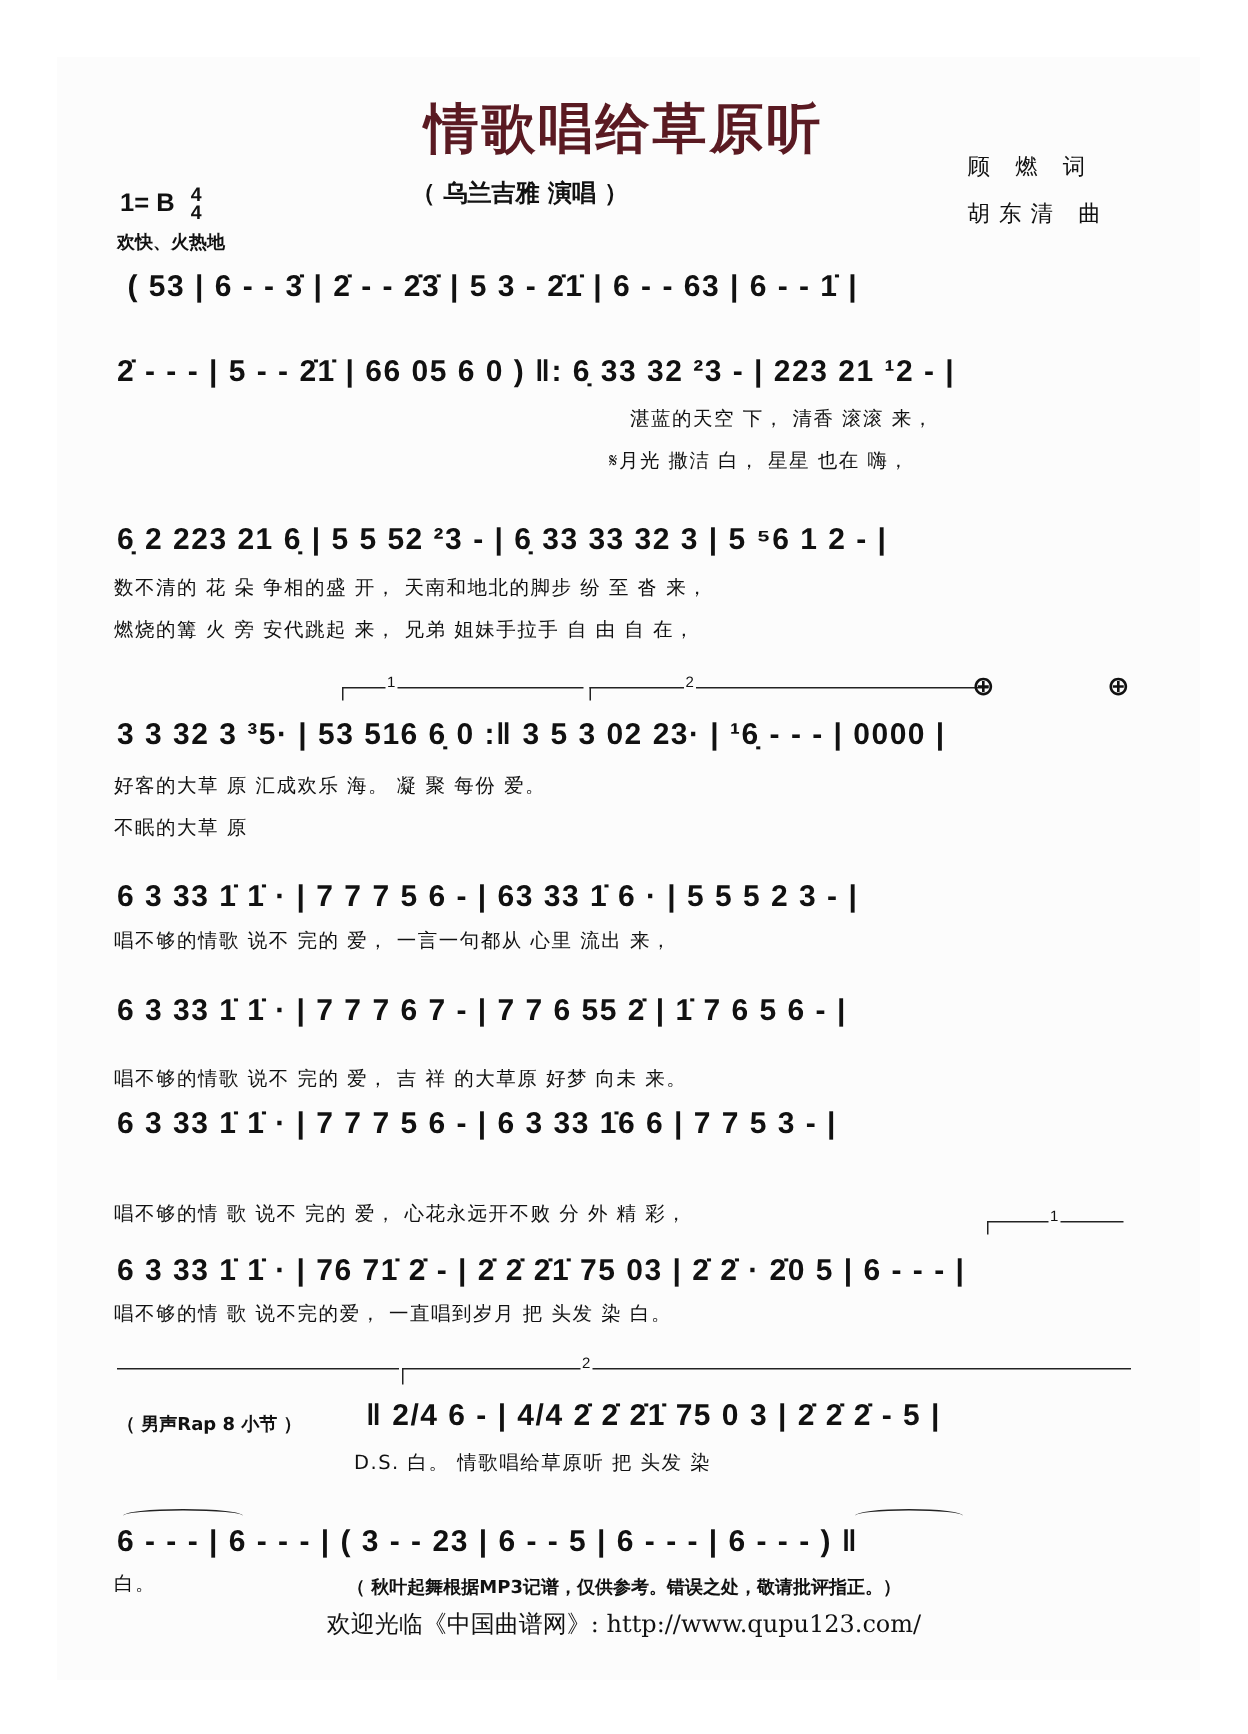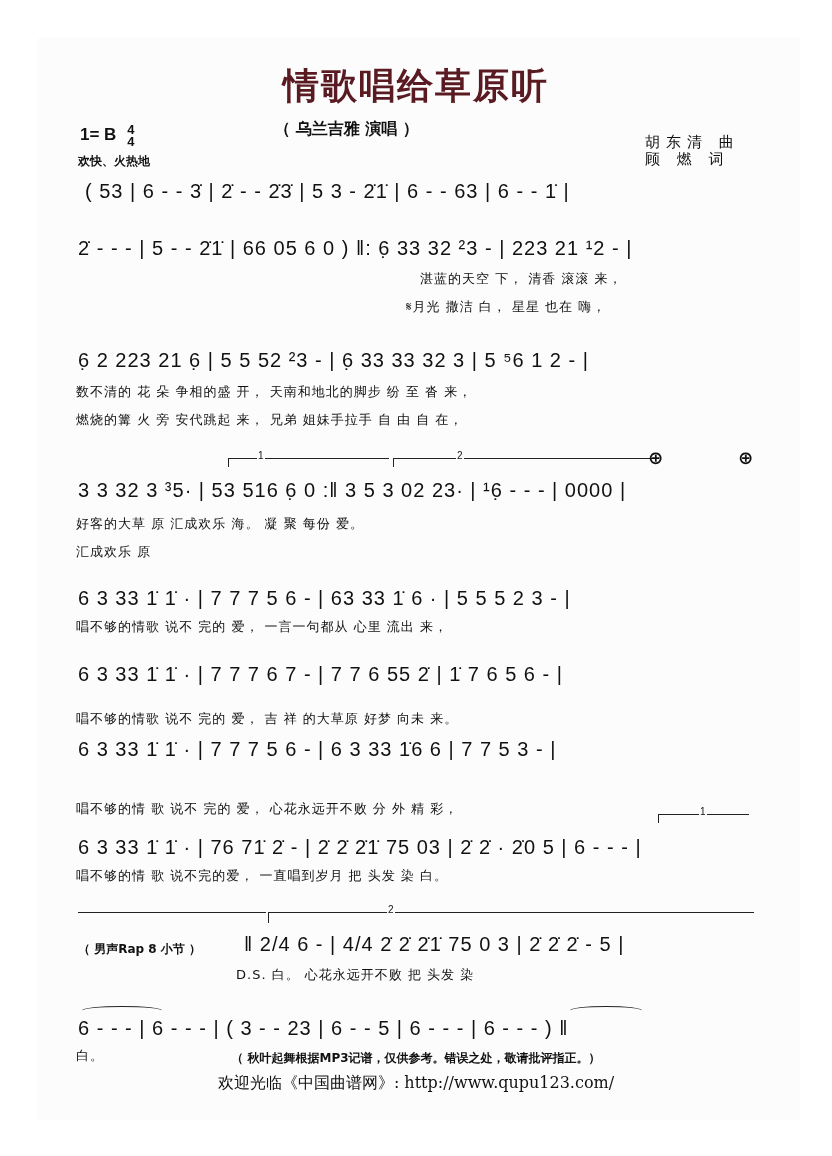--- a/index.html
+++ b/index.html
@@ -8,38 +8,38 @@
   .sheet { position:absolute; left:38px; top:38px; width:762px; height:1082px; background:#fcfcfc; }
   .abs { position:absolute; white-space:nowrap; }
   .title { left:0; width:832px; top:62px; text-align:center; font-size:36px; font-weight:bold;
            color:#5a1a22; letter-spacing:2px; font-family:"DejaVu Sans",sans-serif; }
   .subtitle { left:0; width:693px; top:119px; text-align:center; font-size:16px; font-weight:bold;
               font-family:"DejaVu Sans",sans-serif; }
   .credit { font-size:15px; font-family:"DejaVu Serif",serif; letter-spacing:6px; }
   .key { font-size:17px; font-weight:bold; left:80px; top:124px; }
   .frac { display:inline-block; vertical-align:middle; text-align:center; font-size:13px; line-height:12px; margin-left:6px; }
   .tempo { left:78px; top:153px; font-size:12px; font-weight:bold; font-family:Liberation Mono, monospace; }
-  .notes { font-size:20px; font-weight:normal; letter-spacing:1px; font-family:"Liberation Sans",sans-serif;text-align:right; }
+  .notes { font-size:20px; font-weight:bold; letter-spacing:1px; font-family:"Liberation Sans",sans-serif;text-align:right; }
   .lyr { font-size:13px; font-family:"DejaVu Sans",sans-serif; letter-spacing:1px; }
   .bracket { position:absolute; border-top:1.5px solid #222; }
   .bracket .lbl { position:absolute; top:-9px; font-size:10px; background:#fcfcfc; padding:0 1px; }
   .coda { position:absolute; font-size:18px; font-weight:bold; }
   .note-small { font-size:12px; font-weight:bold; font-family:"DejaVu Sans",sans-serif; }
   .footer { left:0; width:832px; text-align:center; font-size:16px; font-family:"DejaVu Serif",serif; top:1073px; }
   .remark { left:0; width:832px; text-align:center; font-size:12px; font-weight:bold; top:1050px; font-family:"DejaVu Sans",sans-serif;}
   .tie { position:absolute; border-top:1.5px solid #222; border-radius:50% 50% 0 0; height:8px; }
 </style>
 </head>
 <body>
 
 <div class="sheet"></div>
 
 <div class="abs title">情歌唱给草原听</div>
 <div class="abs subtitle">（ 乌兰吉雅  演唱 ）</div>
-<div class="abs credit" style="left:645px; top:102px;margin-top:48px;">顾 燃 词</div>
+<div class="abs credit" style="left:645px; top:102px;">顾 燃 词</div>
 <div class="abs credit" style="left:645px; top:133px;">胡东清 曲</div>
 <div class="abs key">
   <span>1= B</span>
   <span class="frac">
     <span>4</span><br>
     <span>4</span>
   </span>
 </div>
 <div class="abs tempo">欢快、火热地</div>
 
@@ -56,21 +56,21 @@
 <div class="bracket" style="left:228px; top:458px; width:160px; height:8px; border-left:1.5px solid #222;">
   <span class="lbl" style="left:28px;">1</span>
 </div>
 <div class="bracket" style="left:393px; top:458px; width:265px; height:8px; border-left:1.5px solid #222;">
   <span class="lbl" style="left:62px;">2</span>
 </div>
 <div class="coda" style="left:648px; top:447px;">⊕</div>
 <div class="coda" style="left:738px; top:447px;">⊕</div>
 <div class="abs notes" style="left:78px; top:479px;">3 3 32 3 ³5· | 53 516 6̣ 0 :‖ 3 5 3 02 23· | ¹6̣ - - - | 0000 |</div>
 <div class="abs lyr" style="left:76px; top:515px;">好客的大草 原    汇成欢乐 海。   凝   聚  每份     爱。</div>
-<div class="abs lyr" style="left:76px; top:543px;">汇成欢乐 原</div>
+<div class="abs lyr" style="left:76px; top:543px;">不眠的大草 原</div>
 
 <div class="abs notes" style="left:78px; top:587px;">6 3 33 1̇ 1̇ · | 7 7 7 5 6 - | 63 33 1̇ 6 · | 5 5 5 2 3 - |</div>
 <div class="abs lyr" style="left:76px; top:618px;">唱不够的情歌     说不  完的 爱，   一言一句都从    心里  流出 来，</div>
 
 <div class="abs notes" style="left:78px; top:663px;">6 3 33 1̇ 1̇ · | 7 7 7 6 7 - | 7 7 6 55 2̇ | 1̇ 7 6 5 6 - |</div>
 <div class="abs lyr" style="left:76px; top:694px;margin-top:16px;">唱不够的情歌     说不  完的  爱，   吉 祥  的大草原   好梦  向未 来。</div>
 
 <div class="abs notes" style="left:78px; top:738px;">6 3 33 1̇ 1̇ · | 7 7 7 5 6 - | 6 3 33 1̇6 6 | 7 7 5 3 - |</div>
 <div class="abs lyr" style="left:76px; top:800px;">唱不够的情 歌     说不  完的 爱，   心花永远开不败   分  外  精  彩，</div>
 
@@ -79,21 +79,21 @@
 </div>
 <div class="abs notes" style="left:78px; top:836px;">6 3 33 1̇ 1̇ · | 76 71̇ 2̇ - | 2̇ 2̇ 2̇1̇ 75 03 | 2̇ 2̇ · 2̇0 5 | 6 - - - |</div>
 <div class="abs lyr" style="left:76px; top:867px;">唱不够的情 歌   说不完的爱，   一直唱到岁月  把 头发      染  白。</div>
 
 <div class="bracket" style="left:78px; top:912px; width:188px; height:10px;"></div>
 <div class="bracket" style="left:268px; top:912px; width:485px; height:10px; border-left:1.5px solid #222;">
   <span class="lbl" style="left:118px;">2</span>
 </div>
 <div class="abs note-small" style="left:78px; top:941px;">（ 男声Rap  8  小节 ）</div>
 <div class="abs notes" style="left:244px; top:933px;">‖ 2/4 6 - | 4/4 2̇ 2̇ 2̇1̇ 75 0 3 | 2̇ 2̇ 2̇ - 5 |</div>
-<div class="abs lyr" style="left:236px; top:966px;">D.S.  白。      心花永远开不败    把  头发        染</div>
+<div class="abs lyr" style="left:236px; top:966px;">D.S.  白。      情歌唱给草原听    把  头发        染</div>
 
 <div class="tie" style="left:82px; top:1006px; width:80px;"></div>
 <div class="tie" style="left:570px; top:1006px; width:72px;"></div>
 <div class="abs notes" style="left:78px; top:1017px;">6 - - - | 6 - - - | ( 3 - - 23 | 6 - - 5 | 6 - - - | 6 - - - ) ‖</div>
 <div class="abs lyr" style="left:76px; top:1047px;">白。</div>
 
 <div class="abs remark">（ 秋叶起舞根据MP3记谱，仅供参考。错误之处，敬请批评指正。）</div>
 <div class="abs footer">欢迎光临《中国曲谱网》: http://www.qupu123.com/</div>
 
 </body></html>

